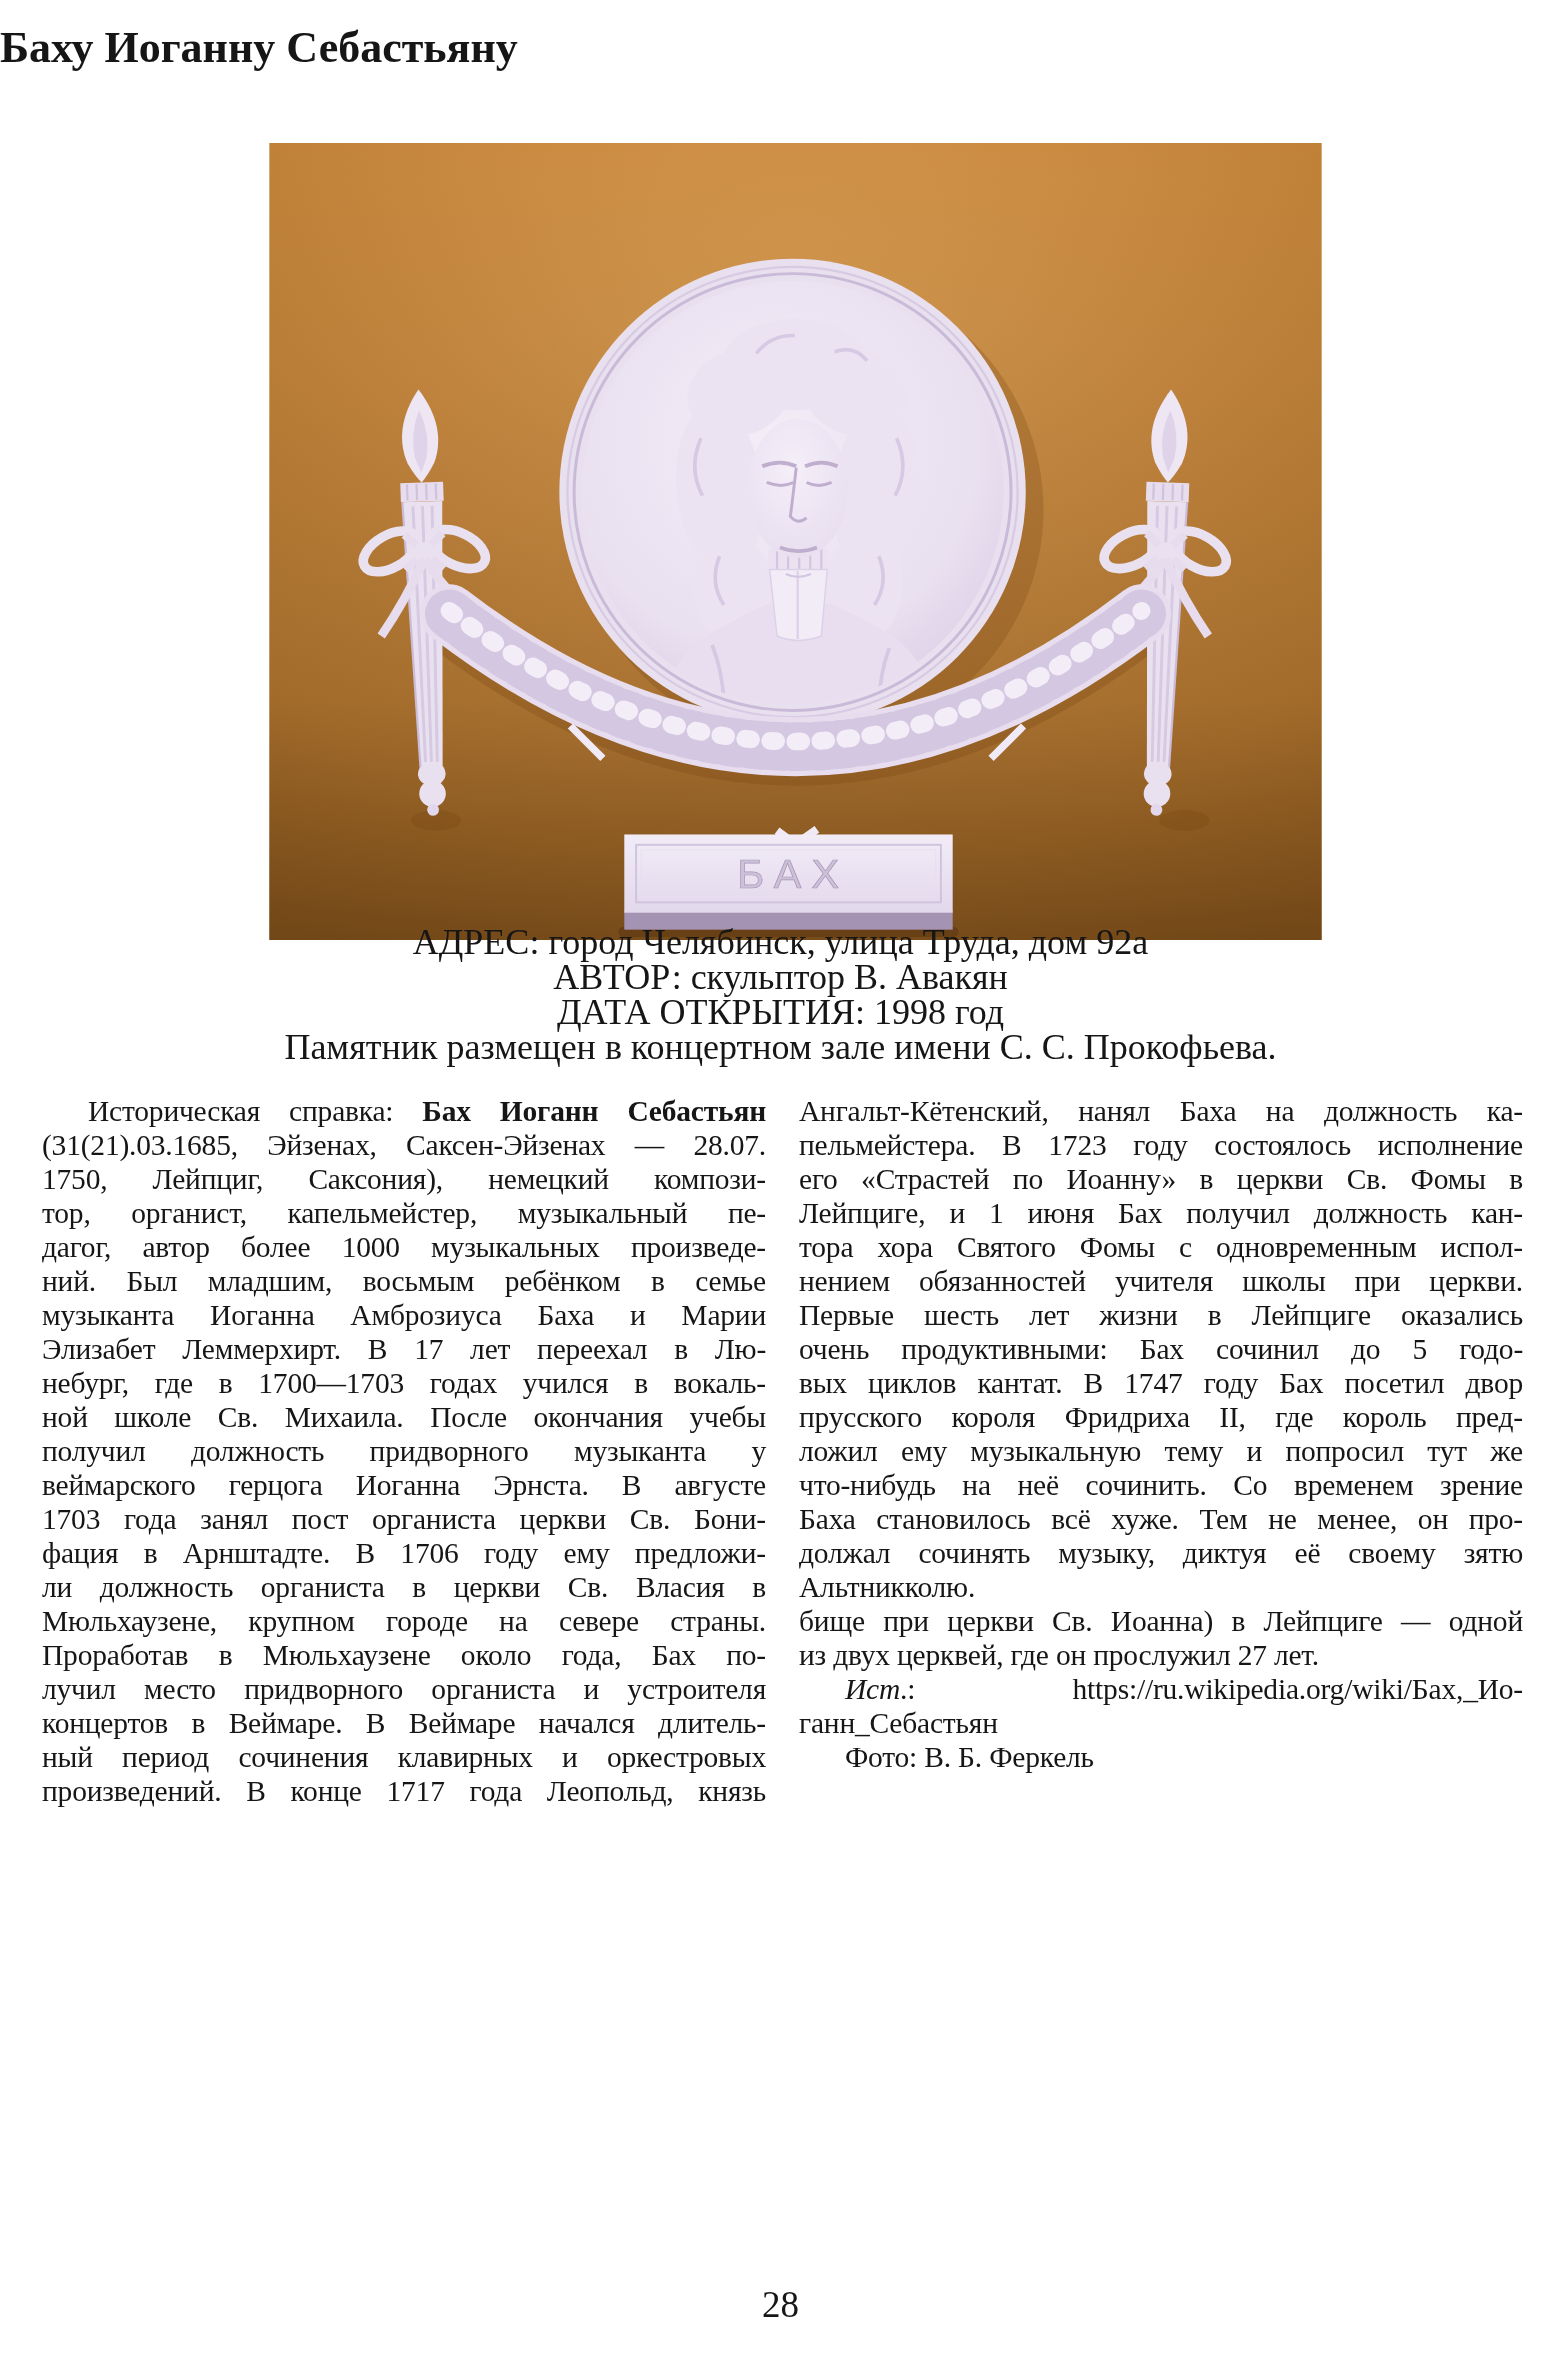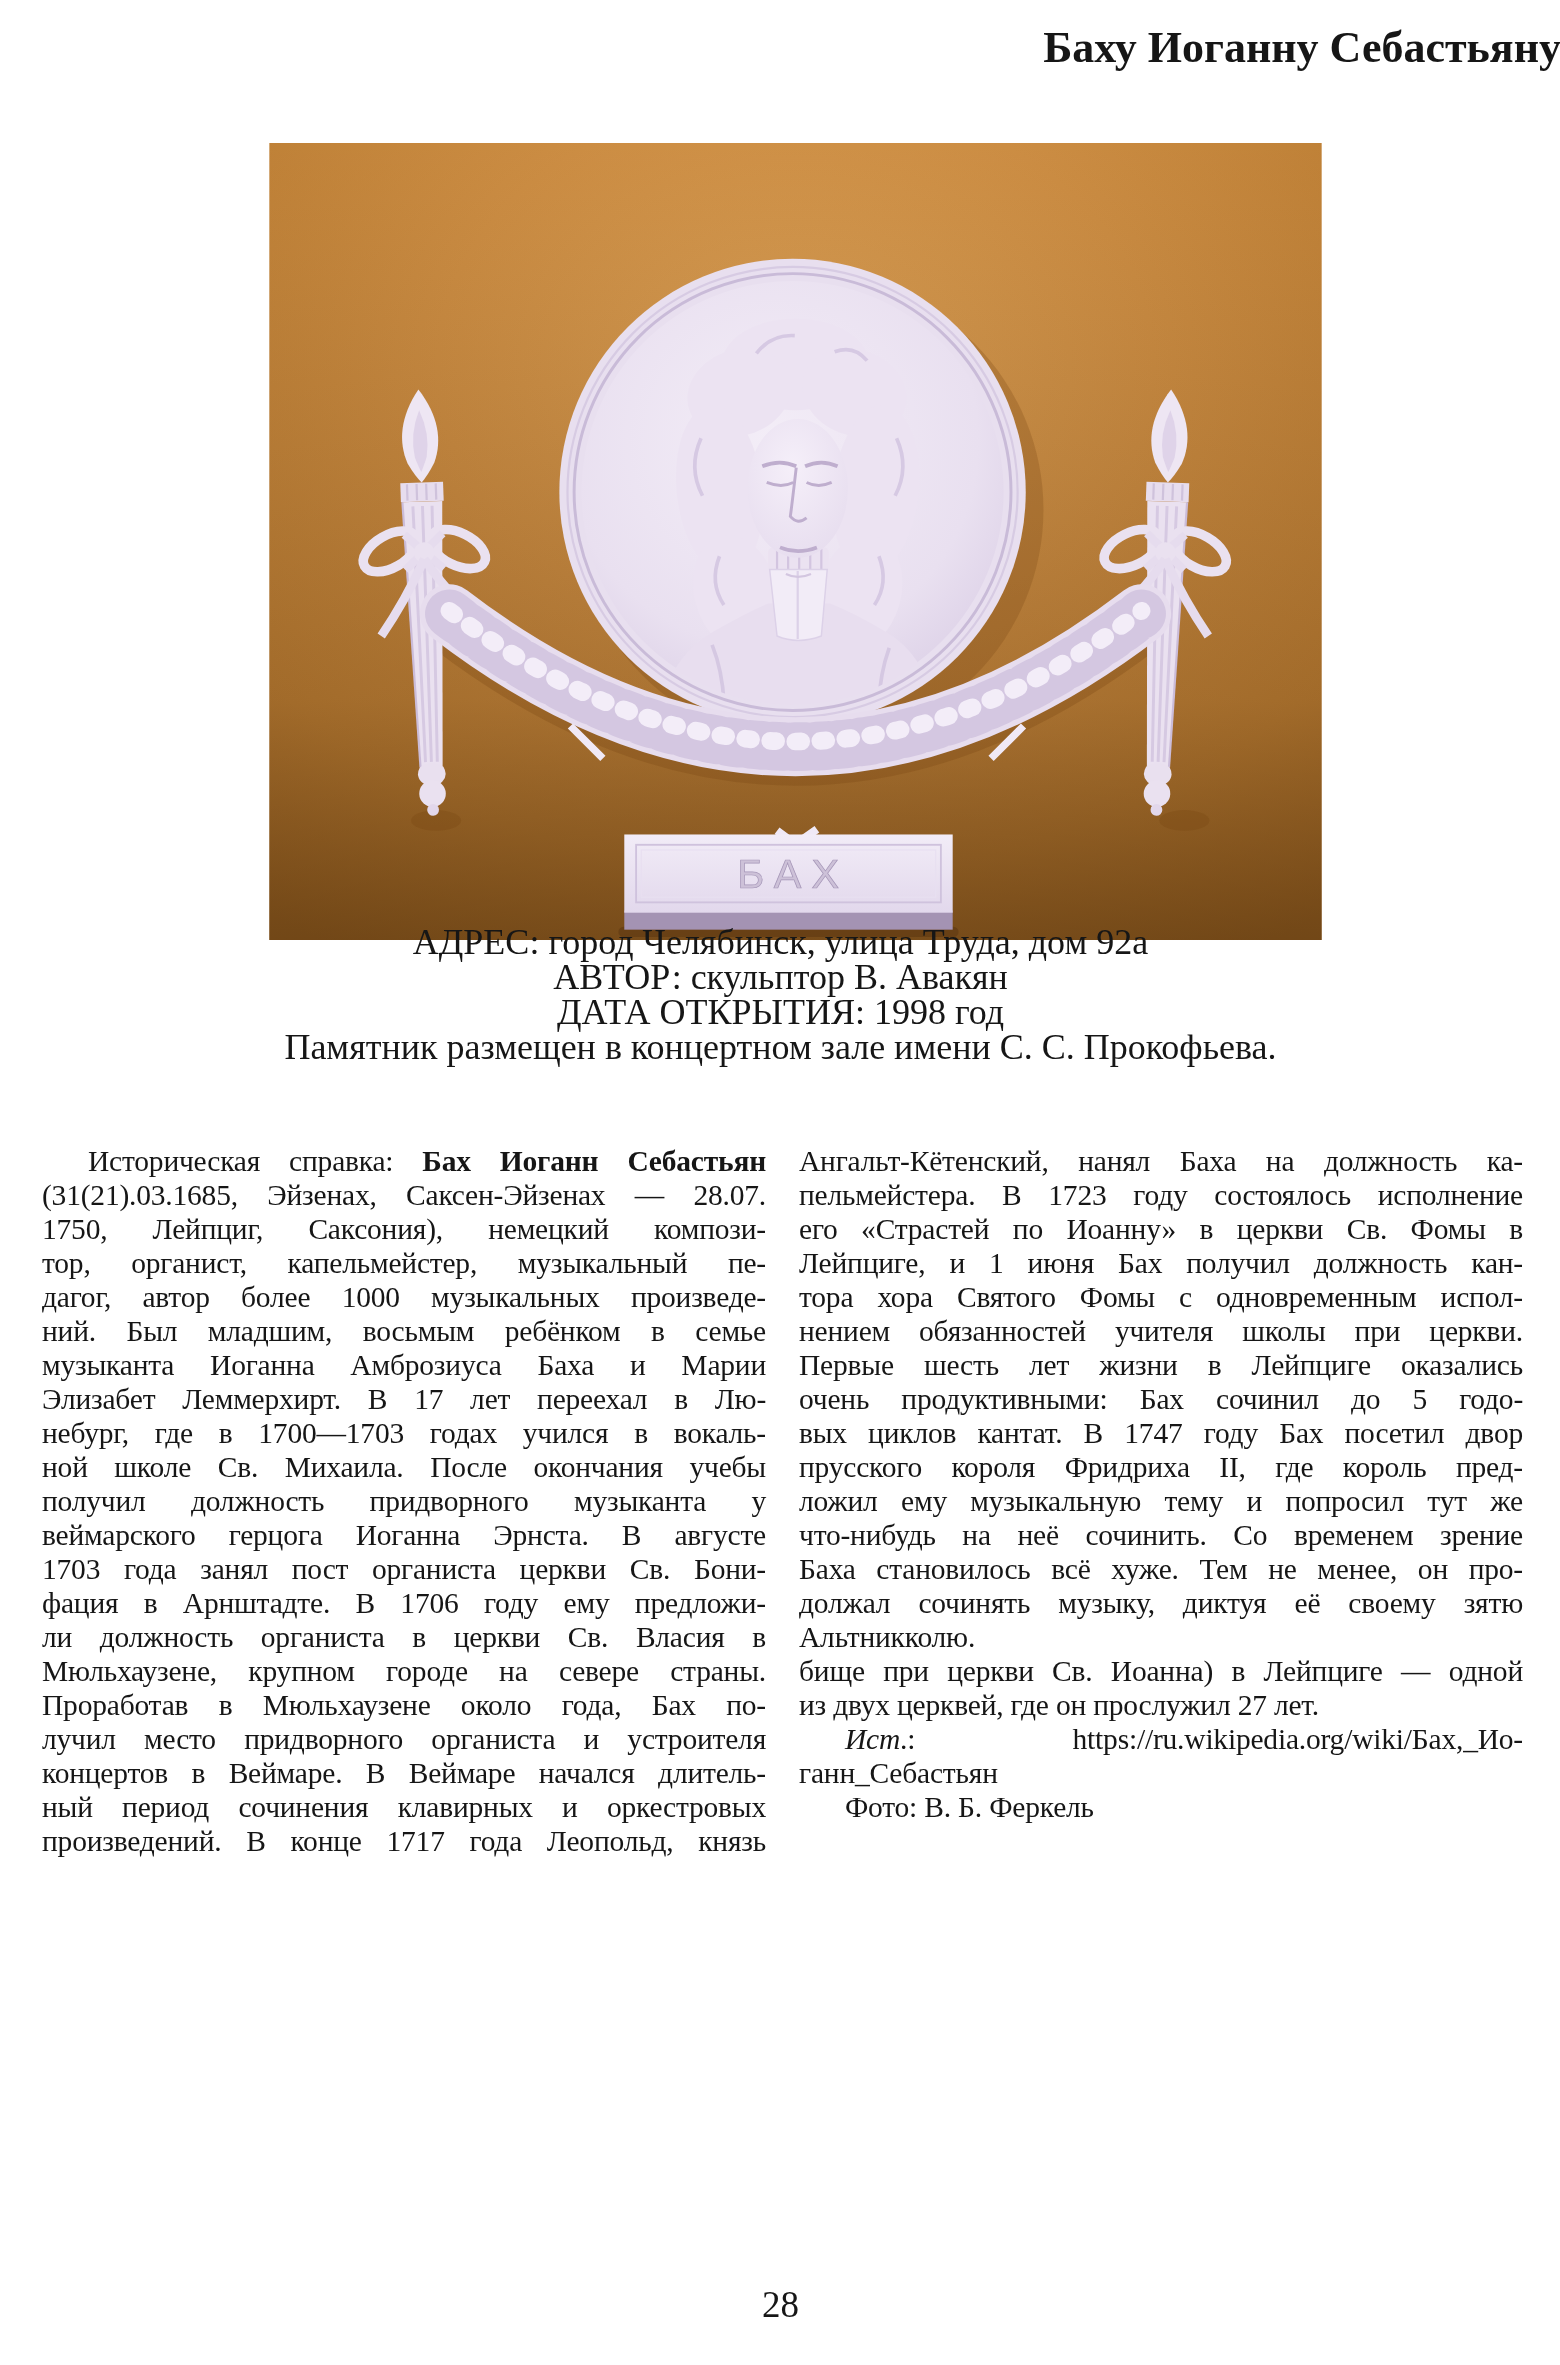--- a/index.html
+++ b/index.html
@@ -1,24 +1,24 @@
 <!DOCTYPE html>
 <html style="font-size:11.8px"><head>
 <meta charset="utf-8">
 <style>
   html,body{margin:0;padding:0;background:#ffffff;}
   .page{position:relative;width:1561px;height:2366px;background:#ffffff;overflow:hidden;
         font-family:"Liberation Serif","DejaVu Serif",serif;color:#161616;}
-  .title{position:absolute;left:0;top:22px;width:100%;margin:0;text-align:right;
+  .title{position:absolute;left:0;top:22px;width:100%;margin:0;text-align:left;
          font-size:44px;font-weight:bold;letter-spacing:0;}
   .photo{position:absolute;left:269px;top:107px;width:1053px;height:797px;margin-top:36px;}
   .photo svg{display:block;}
   .caption{position:absolute;left:0;top:925px;width:100%;text-align:center;
            font-size:36px;line-height:35px;}
-  .col{position:absolute;top:1144px;width:724px;font-size:29.5px;line-height:34px;
+  .col{position:absolute;top:1094px;width:724px;font-size:29.5px;line-height:34px;
        letter-spacing:-0.2px;}
   .col-left{left:42px;}
   .col-right{left:799px;}
   .line{width:100%;}
   .line.just{text-align:justify;text-align-last:justify;}
   .line.ind{text-indent:46px;}
   .b{font-weight:bold;}
   .i{font-style:italic;}
   .pageno{position:absolute;left:0;top:2283px;width:100%;text-align:center;font-size:37px;}
   .plaque-label{font-family:"Liberation Sans","DejaVu Sans",sans-serif;

